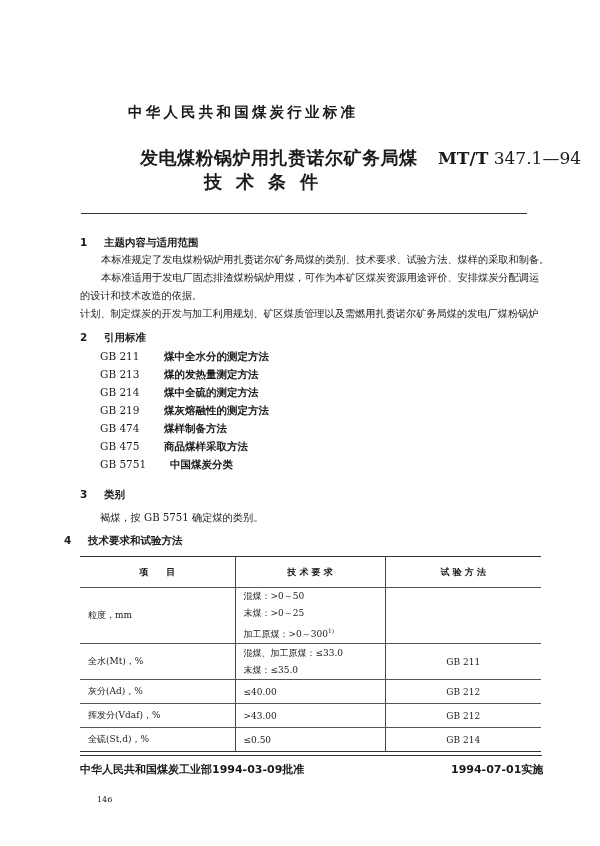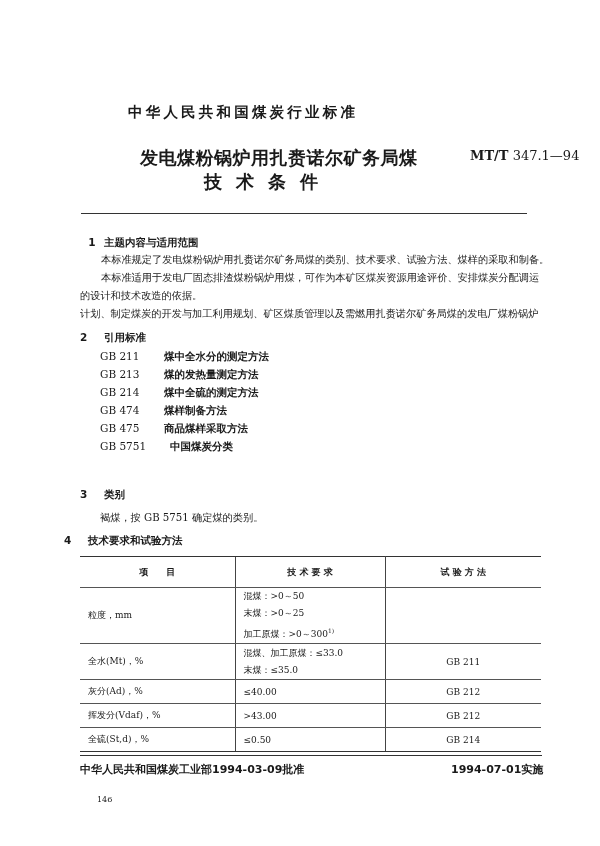--- a/index.html
+++ b/index.html
@@ -4,21 +4,21 @@
 <style>
   html, body { margin: 0; padding: 0; }
   body {
     width: 600px; height: 846px; background: #ffffff; position: relative; overflow: hidden;
     font-family: "DejaVu Serif", "Liberation Serif", serif; color: #1a1a1a;
   }
   .abs { position: absolute; }
   .org { left: 128px; top: 103px; font-family: "DejaVu Sans", sans-serif; font-weight: bold; font-size: 14.5px; letter-spacing: 3.2px; }
   .title1 { left: 140px; top: 146px; font-family: "DejaVu Sans", sans-serif; font-weight: bold; font-size: 18px; letter-spacing: 0.5px; }
   .title2 { left: 204px; top: 170px; font-family: "DejaVu Sans", sans-serif; font-weight: bold; font-size: 18px; letter-spacing: 14px; }
-  .code { left: 438px; top: 148px; font-size: 13px; margin-left: 32px; }
+  .code { left: 438px; top: 148px; font-size: 17px; }
   .code b { font-weight: bold; }
   .rule-top { left: 81px; top: 213px; width: 446px; height: 1px; background: #333; }
   .h { font-family: "DejaVu Sans", sans-serif; font-weight: bold; font-size: 10.5px; }
   .h .num { display: inline-block; width: 24px; }
   .p { font-size: 10.2px; line-height: 18px; }
   .ref { font-size: 10.5px; line-height: 18px; }
   .ref .c { display: inline-block; width: 64px; }
   .ref .t { font-weight: bold; }
   table { border-collapse: collapse; font-size: 9px; }
   .tbl { left: 80px; top: 556px; width: 461px; }
@@ -37,37 +37,38 @@
 </style>
 </head>
 <body>
 
 <div class="abs org">中华人民共和国煤炭行业标准</div>
 <div class="abs title1">发电煤粉锅炉用扎赉诺尔矿务局煤</div>
 <div class="abs title2">技术条件</div>
 <div class="abs code"><b>MT/T</b> <span>347.1—94</span></div>
 <div class="abs rule-top"></div>
 
-<div class="abs h" style="left:80px; top:236px;text-align:center;">
+<div class="abs h" style="left:80px; top:236px;">
   <span class="num">1</span><span>主题内容与适用范围</span>
 </div>
 <div class="abs p" style="left:80px; top:251px; width:470px;">
   <div style="padding-left:21px;">本标准规定了发电煤粉锅炉用扎赉诺尔矿务局煤的类别、技术要求、试验方法、煤样的采取和制备。</div>
   <div style="padding-left:21px;">本标准适用于发电厂固态排渣煤粉锅炉用煤，可作为本矿区煤炭资源用途评价、安排煤炭分配调运</div>
   <div>的设计和技术改造的依据。</div>
   <div>计划、制定煤炭的开发与加工利用规划、矿区煤质管理以及需燃用扎赉诺尔矿务局煤的发电厂煤粉锅炉</div>
 </div>
 
 <div class="abs h" style="left:80px; top:331px;">
   <span class="num">2</span><span>引用标准</span>
 </div>
 <div class="abs ref" style="left:100px; top:347px;">
   <div><span class="c">GB 211</span><span class="t">煤中全水分的测定方法</span></div>
   <div><span class="c">GB 213</span><span class="t">煤的发热量测定方法</span></div>
   <div><span class="c">GB 214</span><span class="t">煤中全硫的测定方法</span></div>
+  <div><span class="c">GB 219</span><span class="t">煤灰熔融性的测定方法</span></div>
   <div><span class="c">GB 474</span><span class="t">煤样制备方法</span></div>
   <div><span class="c">GB 475</span><span class="t">商品煤样采取方法</span></div>
   <div><span class="c" style="width:70px;">GB 5751</span><span class="t">中国煤炭分类</span></div>
 </div>
 
 <div class="abs h" style="left:80px; top:488px;">
   <span class="num">3</span><span>类别</span>
 </div>
 <div class="abs p" style="left:100px; top:509px;">褐煤，按 GB 5751 确定煤的类别。</div>
 

